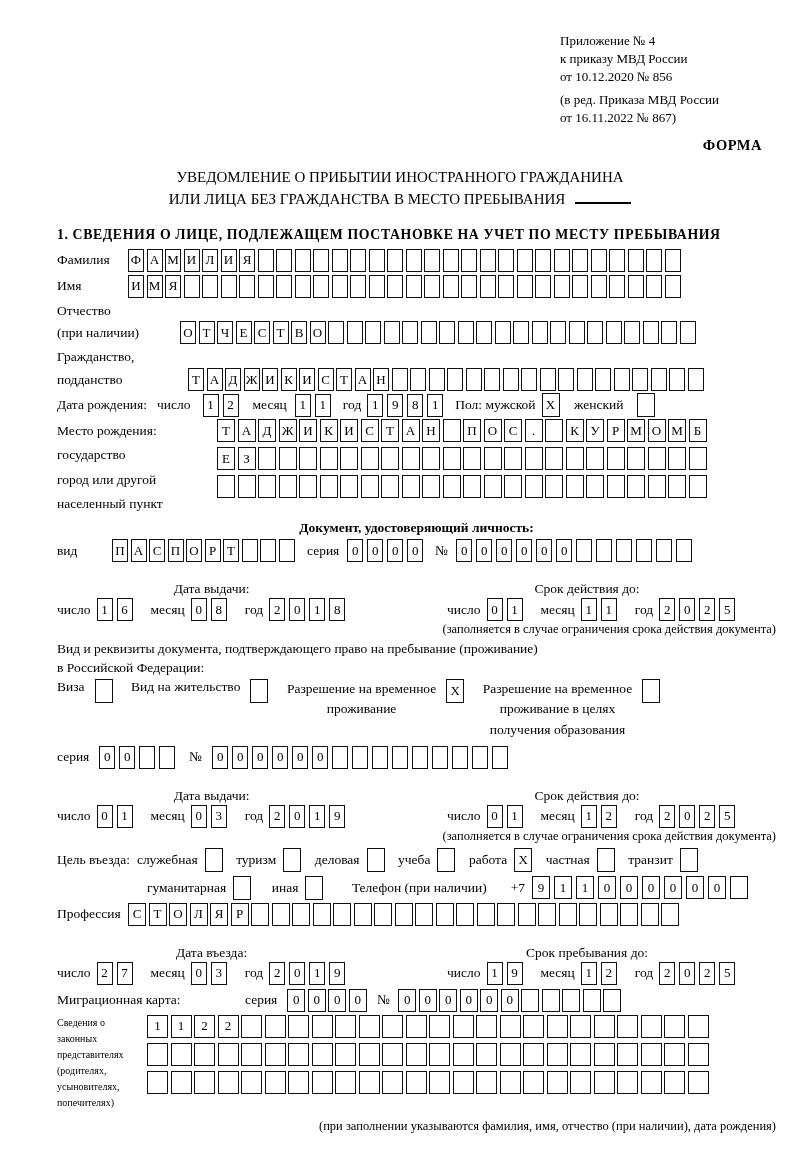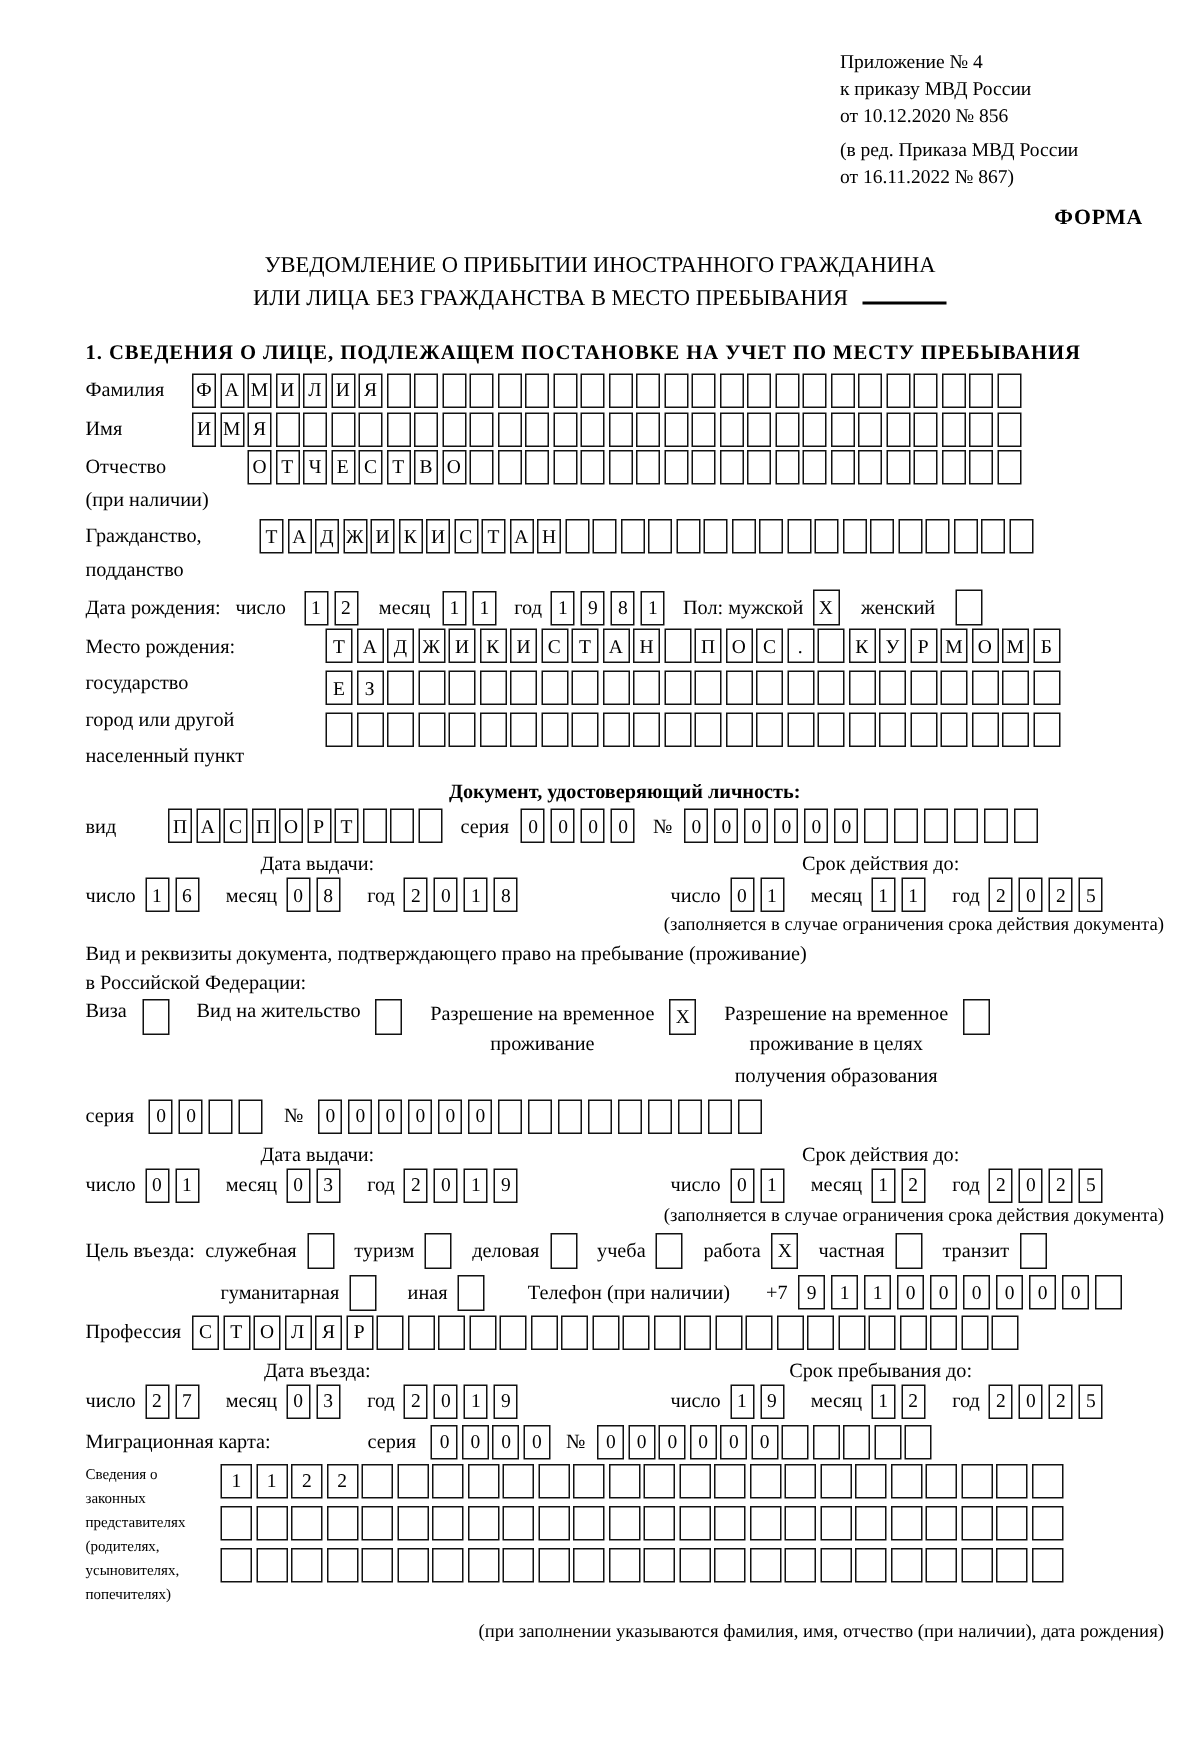--- a/index.html
+++ b/index.html
@@ -24,27 +24,27 @@
     font-size:13px; flex:0 0 auto; background:#fff;
   }
   .cells.wide .cell { width:18px; }
   .cells.xwide .cell { width:21px; }
   .cells.sp .cell { margin-right:4px; }
   .checkbox .cell { width:18px; height:24px; }
 
   .frow { display:flex; align-items:center; }
   .frow .lbl { flex:0 0 auto; }
   .lc { flex:0 0 auto; }
-  .top-align { align-items:flex-start; }
+  .top-align { align-items:flex-end;gap:15px; }
 
   .m-t2{margin-top:2px}.m-t3{margin-top:3px}.m-t4{margin-top:4px}.m-t6{margin-top:6px}
   .note { font-size:12.5px; text-align:right; margin-top:1px; }
   .center-b { text-align:center; font-weight:bold; margin-top:4px; font-size:13.5px; }
 
-  .date-labels { display:flex; margin-top:6px; font-size:13.5px;gap:32px; }
+  .date-labels { display:flex; margin-top:19px; font-size:13.5px;gap:32px; }
   .date-labels .dl-left { width:45%; text-align:center; }
   .date-labels .dl-right { width:55%; text-align:center; }
   .date-row { display:flex; align-items:center; margin-top:1px; }
   .date-group { display:flex; align-items:center; }
   .date-group .lbl { margin-right:6px; }
   .date-group .cells { margin-right:14px; }
   .date-group .cells:last-child { margin-right:0; }
   .dg-left { width:390px; }
 
   .cb-row { display:flex; align-items:flex-start; margin-top:3px; }

